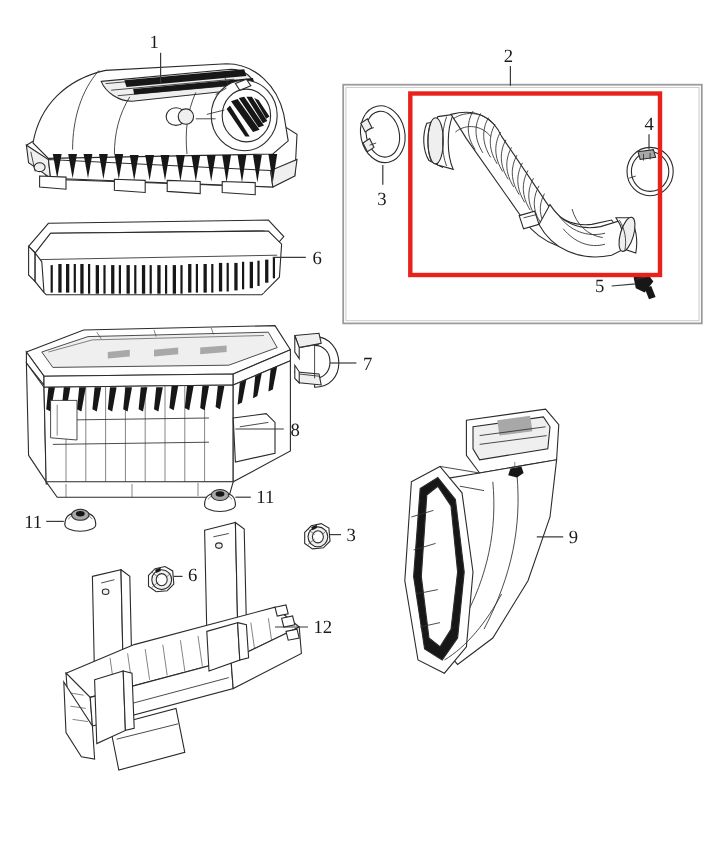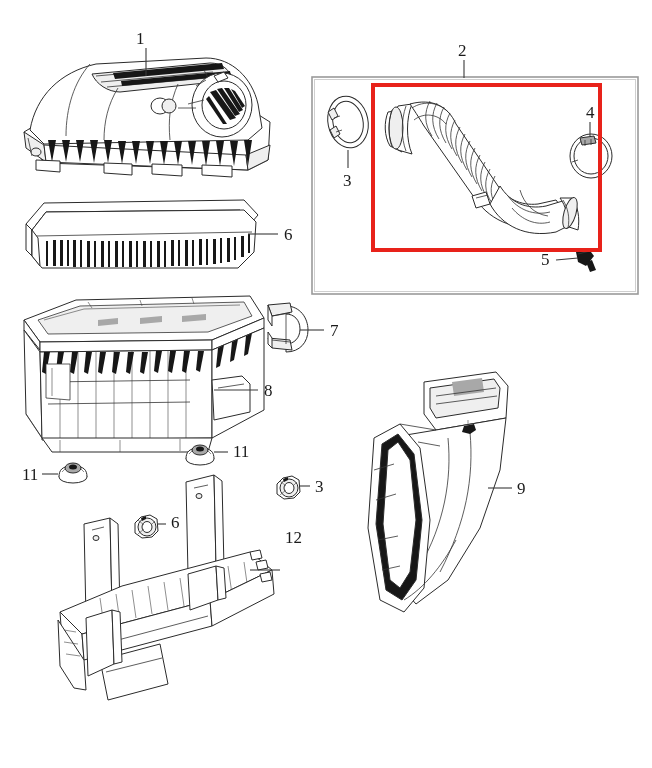--- a/index.html
+++ b/index.html
@@ -461,16 +461,16 @@
   <div class="callout-label" style="left:343px; top:172px;">3</div>
   <div class="callout-label" style="left:586px; top:104px;">4</div>
   <div class="callout-label" style="left:541px; top:251px;">5</div>
   <div class="callout-label" style="left:284px; top:226px;">6</div>
   <div class="callout-label" style="left:330px; top:322px;">7</div>
   <div class="callout-label" style="left:264px; top:382px;">8</div>
   <div class="callout-label" style="left:517px; top:480px;">9</div>
   <div class="callout-label" style="left:315px; top:478px;">3</div>
   <div class="callout-label" style="left:233px; top:443px;">11</div>
   <div class="callout-label" style="left:22px;  top:466px;">11</div>
-  <div class="callout-label" style="left:285px; top:529px;font-family:Liberation Serif, serif;">12</div>
+  <div class="callout-label" style="left:285px; top:561px;font-family:Liberation Serif, serif;">12</div>
   <div class="callout-label" style="left:171px; top:514px;">6</div>
 
 </div>
 
 </body></html>

